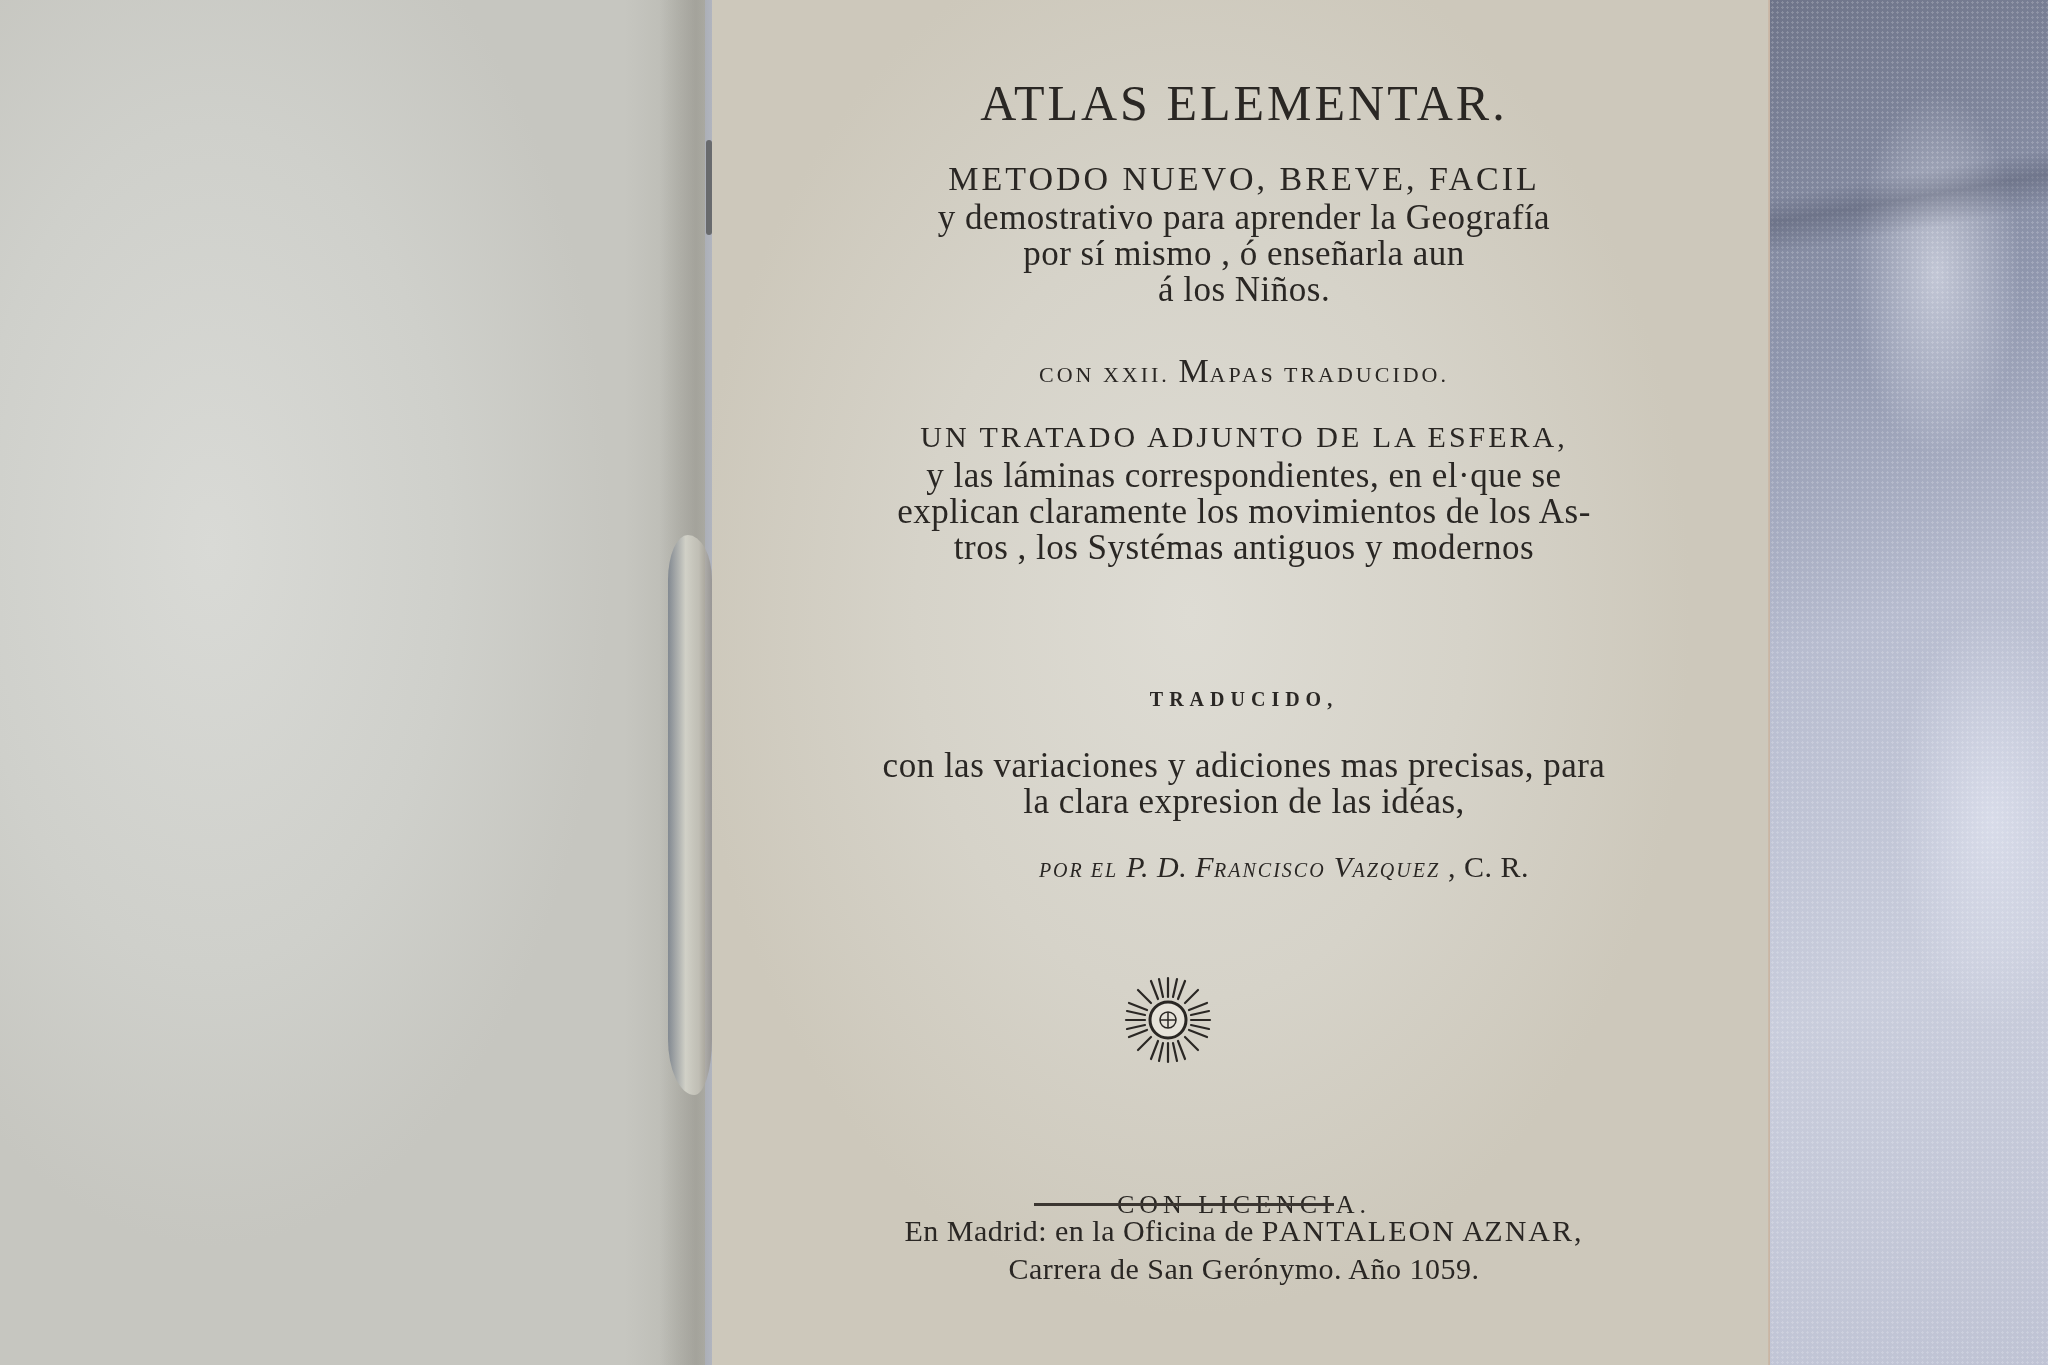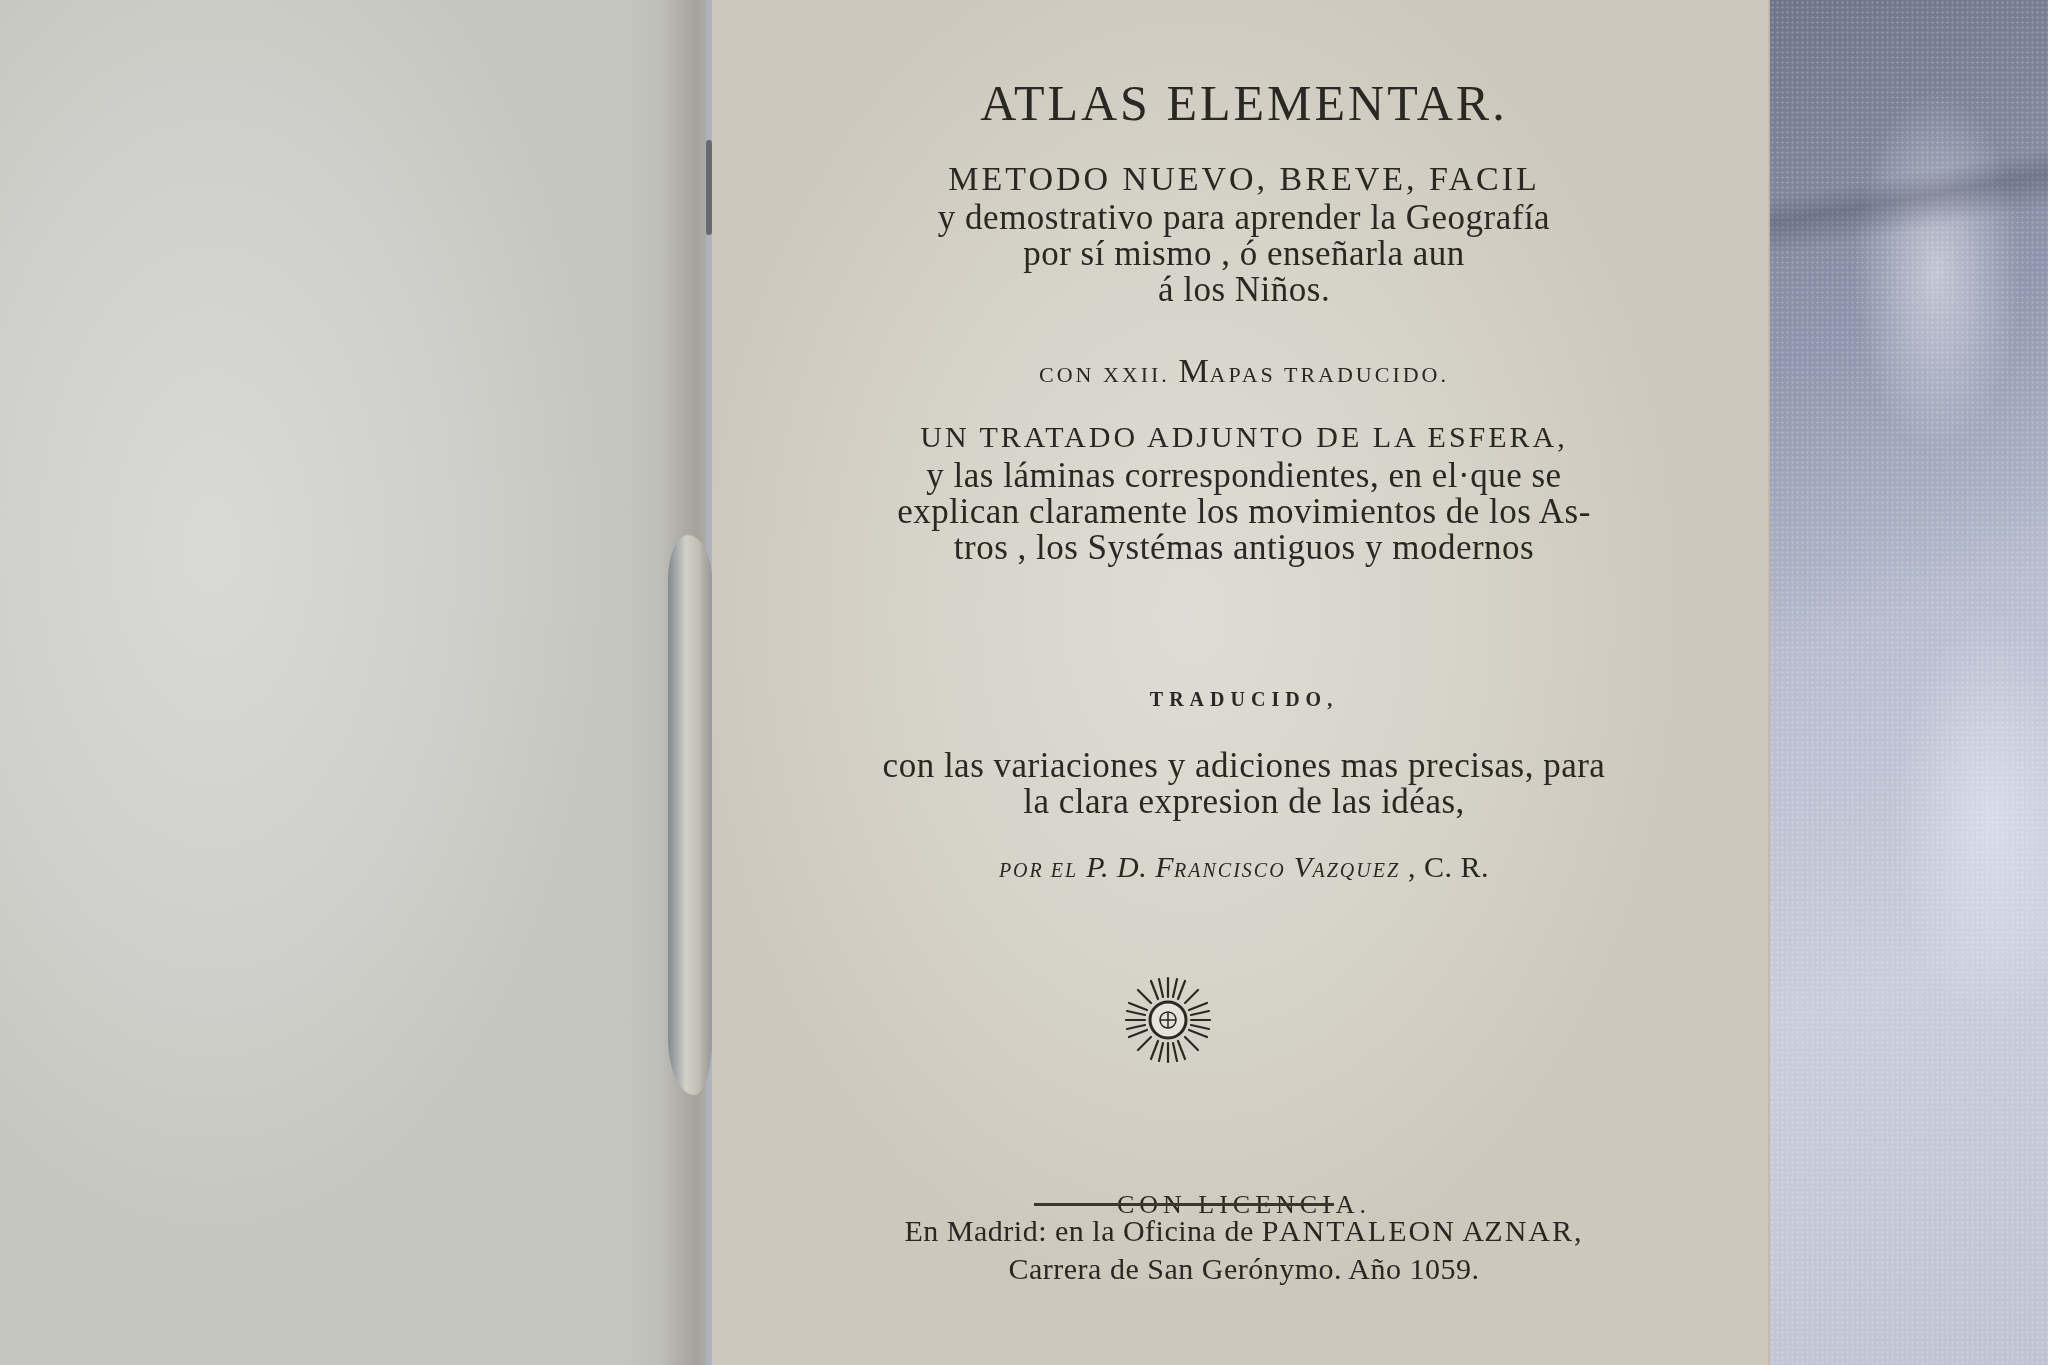--- a/index.html
+++ b/index.html
@@ -64,21 +64,21 @@
     .tp {
       position: absolute; left: 0; width: 1064px; text-align: center;
       white-space: nowrap; letter-spacing: 0.5px; font-family: Liberation Serif, serif;
     }
     .t-title { top: 74px; font-size: 50px; letter-spacing: 3px; }
     .t-sub-caps { top: 160px; font-size: 34px; letter-spacing: 3px; }
     .t-body { font-size: 35px; line-height: 36px; }
     .t-sc { font-size: 22px; letter-spacing: 3px; }
     .t-sc .big { font-size: 34px; letter-spacing: 1px; }
     .t-traducido { top: 688px; font-size: 20px; letter-spacing: 6px; font-weight: bold; }
-    .t-por { top: 850px; font-size: 30px; font-style: italic; }
+    .t-por { top: 850px; font-size: 30px; font-style: italic; padding-left: 40px; }
     .t-por .sc { font-size: 20px; letter-spacing: 2px; }
     .ornament { position: absolute; left: 411px; top: 975px; width: 90px; height: 90px; }
     .t-licencia { top: 1154px; font-size: 26px; letter-spacing: 5px; margin-top: 36px; }
     .rule {
       position: absolute; left: 322px; top: 1203px; width: 300px; height: 3px; background: #3b3631;
     }
     .t-imprint { font-size: 30px; }
     .t-imprint .sc { font-size: 30px; letter-spacing: 2px; }
   </style>
 </head>

